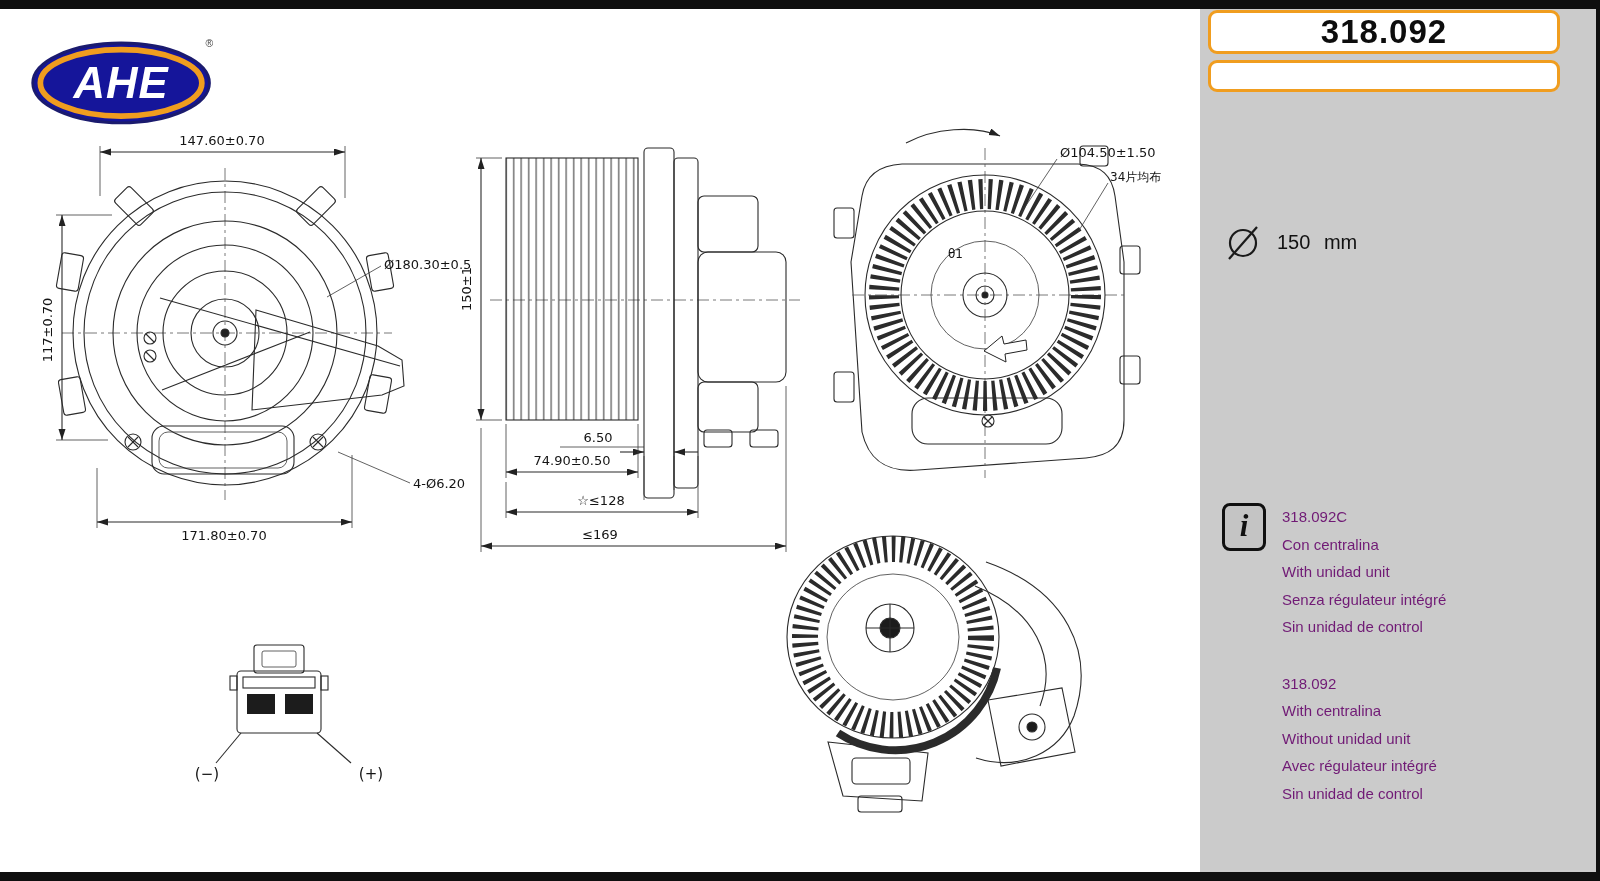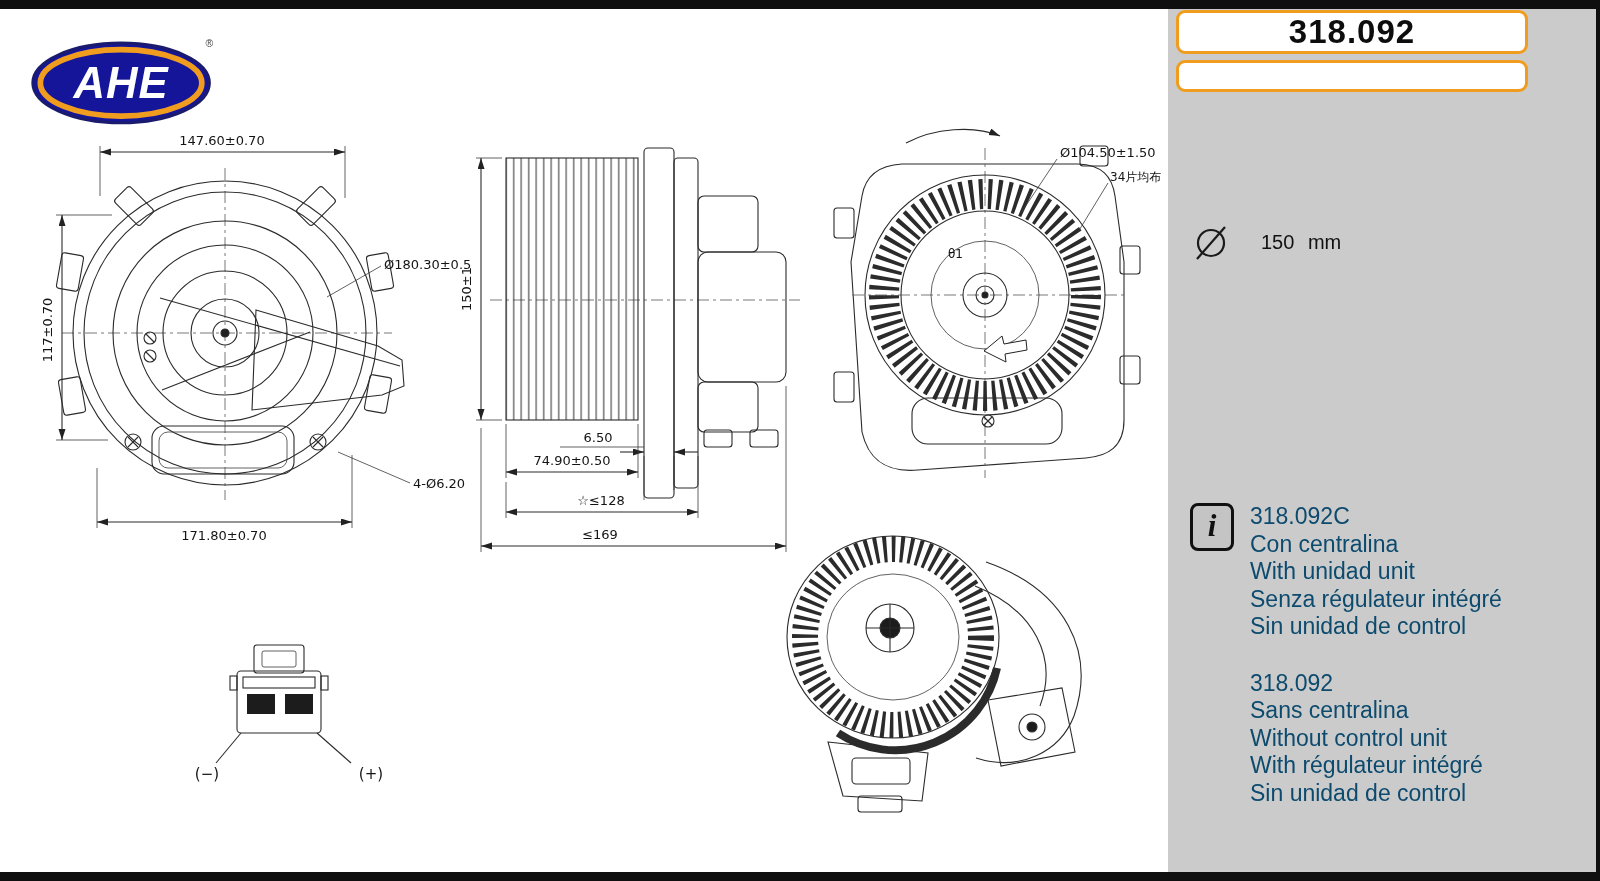--- a/index.html
+++ b/index.html
@@ -8,30 +8,30 @@
   .page{position:relative;width:1600px;height:881px;margin:0 auto;background:#fff;overflow:hidden}
   .strip{position:absolute;left:0;width:100%;height:9px;background:#0f0f0f;z-index:12}
   .strip.top{top:0}
   .strip.bottom{bottom:0}
   .edge-right{position:absolute;top:0;right:0;width:4px;height:100%;background:#0f0f0f;z-index:12}
   .main{position:absolute;left:0;top:0;width:1228px;height:100%;background:#fff}
   .drawing{position:absolute;left:0;top:0;width:1228px;height:881px;font-family:"DejaVu Sans",sans-serif}
   .logo{position:absolute;left:28px;top:34px;width:190px;height:94px;z-index:5}
   .logo-text{font-family:"Liberation Sans",sans-serif;font-style:italic;font-weight:bold;font-size:46px;fill:#fff;text-anchor:middle;letter-spacing:1px;stroke:none}
   .reg{font-size:11px;fill:#444;text-anchor:middle;stroke:none}
-  .sidebar{position:absolute;right:0;top:0;width:432px;height:100%;background:#cbcbcb;z-index:3}
+  .sidebar{position:absolute;right:0;top:0;width:400px;height:100%;background:#cbcbcb;z-index:3}
   .pn-box{position:absolute;left:8px;top:10px;width:352px;height:44px;background:#fff;border:3px solid #f09d1f;border-radius:9px;display:flex;align-items:center;justify-content:center}
   .pn-text{font-size:33px;font-weight:bold;color:#0d0d0d;letter-spacing:1px}
   .box2{position:absolute;left:8px;top:60px;width:352px;height:32px;background:#fff;border:3px solid #f09d1f;border-radius:9px}
-  .dia-row{position:absolute;left:24px;top:222px;display:flex;align-items:center;gap:31px}
+  .dia-row{position:absolute;left:24px;top:222px;display:flex;align-items:center;gap:15px}
   .dia-icon{width:38px;height:40px;flex:none}
   .dia-val{font-size:20px;color:#111;word-spacing:8px}
   .info{position:absolute;left:22px;top:503px;display:flex;gap:16px}
   .info-icon{width:44px;height:48px;border:3px solid #101010;border-radius:8px;display:flex;align-items:center;justify-content:center;flex:none;font-family:"Liberation Serif",serif;font-style:italic;font-weight:bold;font-size:31px;color:#101010;padding-bottom:3px;background:#c4c4c4}
-  .info-text{font-size:23px;color:#0c4a6e;line-height:27.5px}
+  .info-text{font-size:15px;color:#701a75;line-height:27.5px}
   .info-text .blk+.blk{margin-top:29px}
   .dim{font-size:13px;fill:#141414;stroke:none}
   .dim-s{font-size:12px;fill:#141414;stroke:none}
   .sign{font-size:15px;fill:#141414;stroke:none}
   .thin{stroke:#3a3a3a;stroke-width:.8;fill:none}
   .cl{stroke:#555;stroke-width:.8;fill:none;stroke-dasharray:12 4 3 4}
 </style>
 </head>
 <body>
 
@@ -232,23 +232,23 @@
       <div class="info-text">
         <div class="blk">
           <div>318.092C</div>
           <div>Con centralina</div>
           <div>With unidad unit</div>
           <div>Senza régulateur intégré</div>
           <div>Sin unidad de control</div>
         </div>
         <div class="blk">
           <div>318.092</div>
-          <div>Sans centralina</div>
-          <div>Without control unit</div>
-          <div>With régulateur intégré</div>
+          <div>With centralina</div>
+          <div>Without unidad unit</div>
+          <div>Avec régulateur intégré</div>
           <div>Sin unidad de control</div>
         </div>
       </div>
     </div>
   </aside>
 
   <div class="edge-right"></div>
   <div class="strip bottom"></div>
 </div>
 

